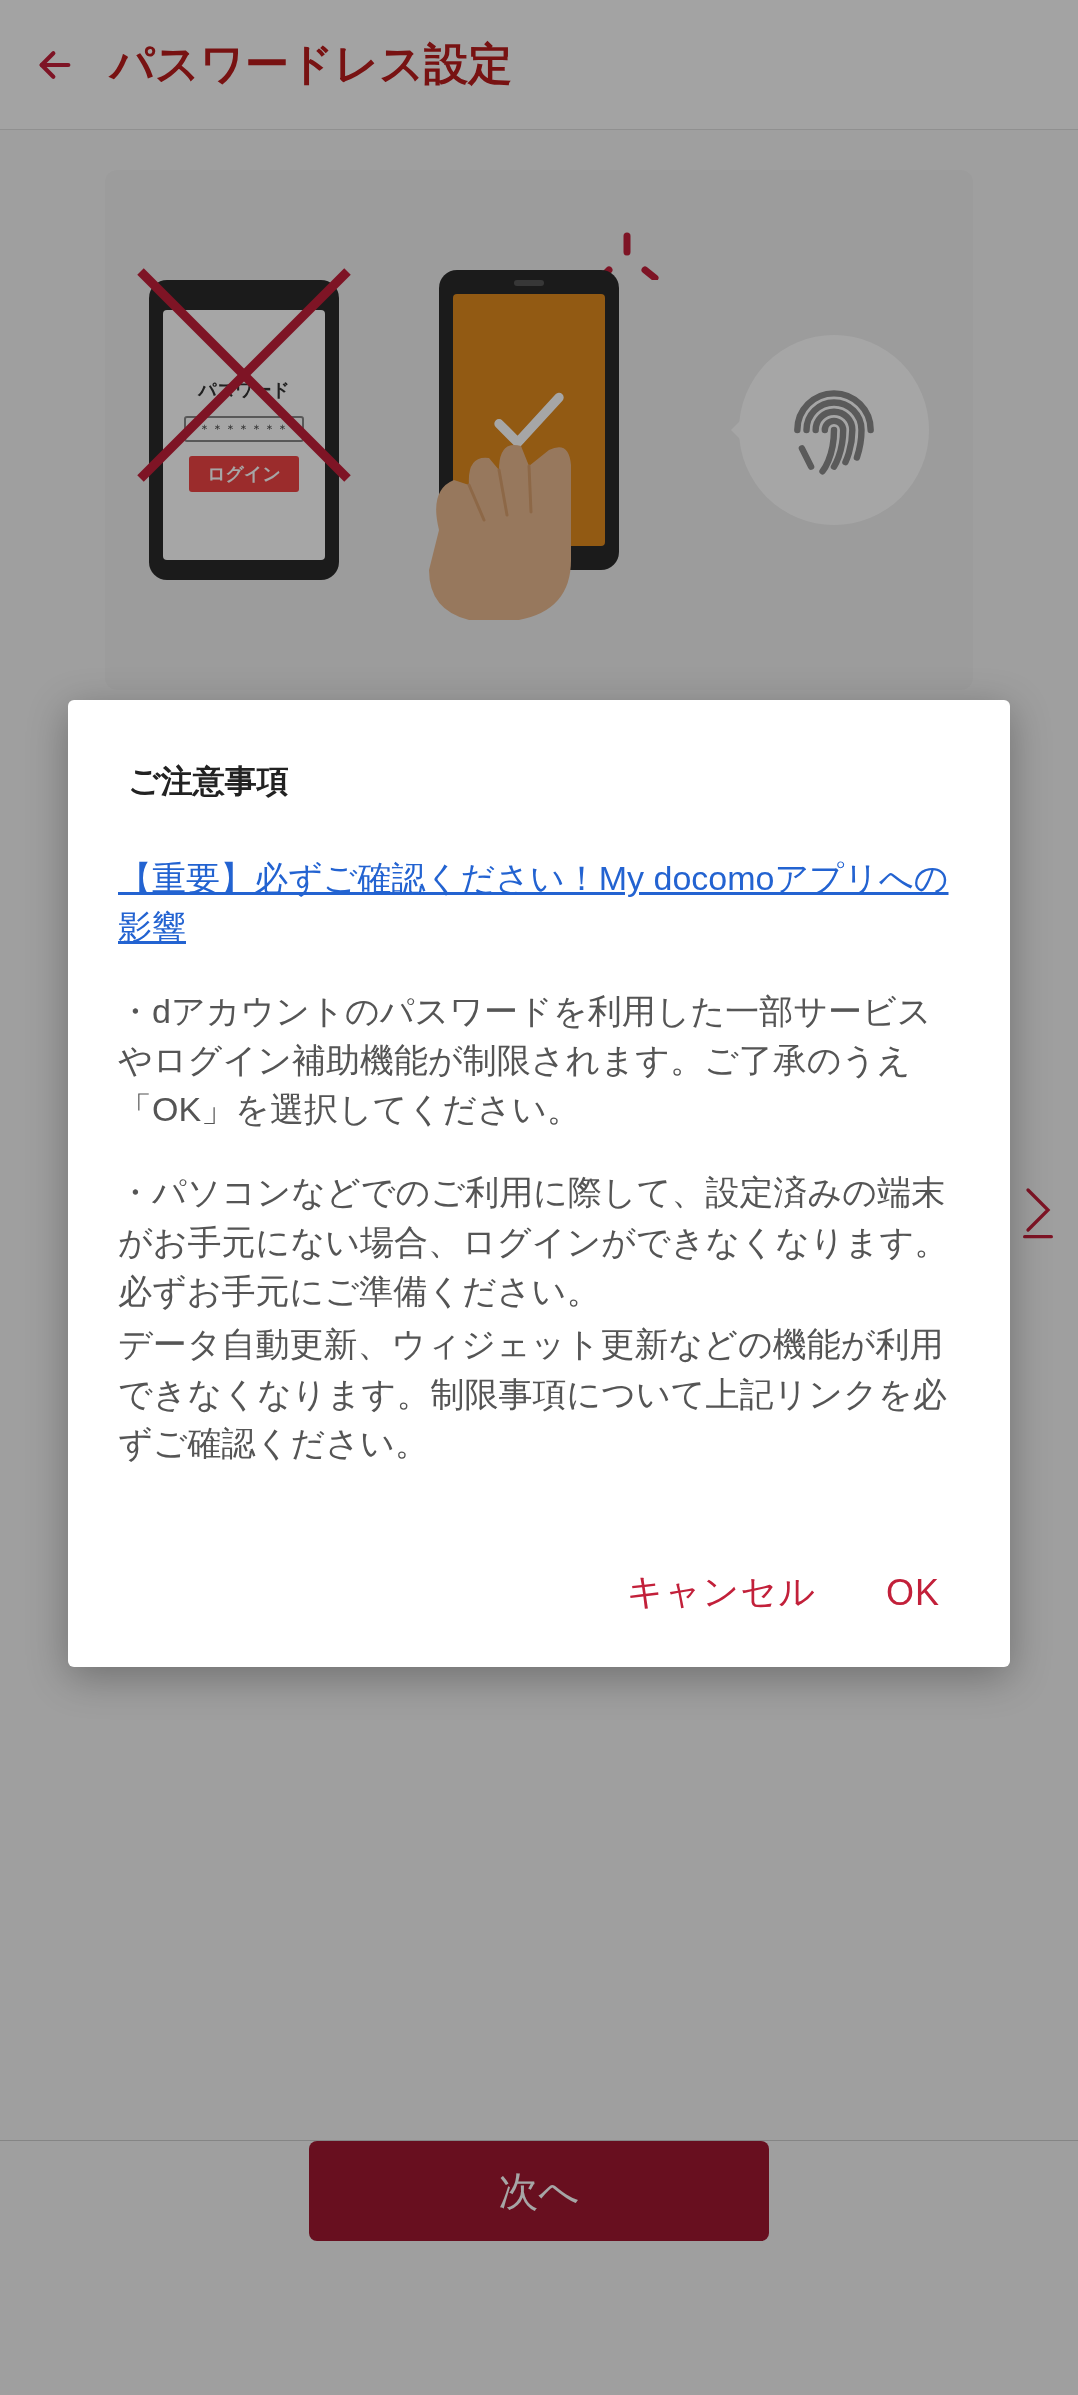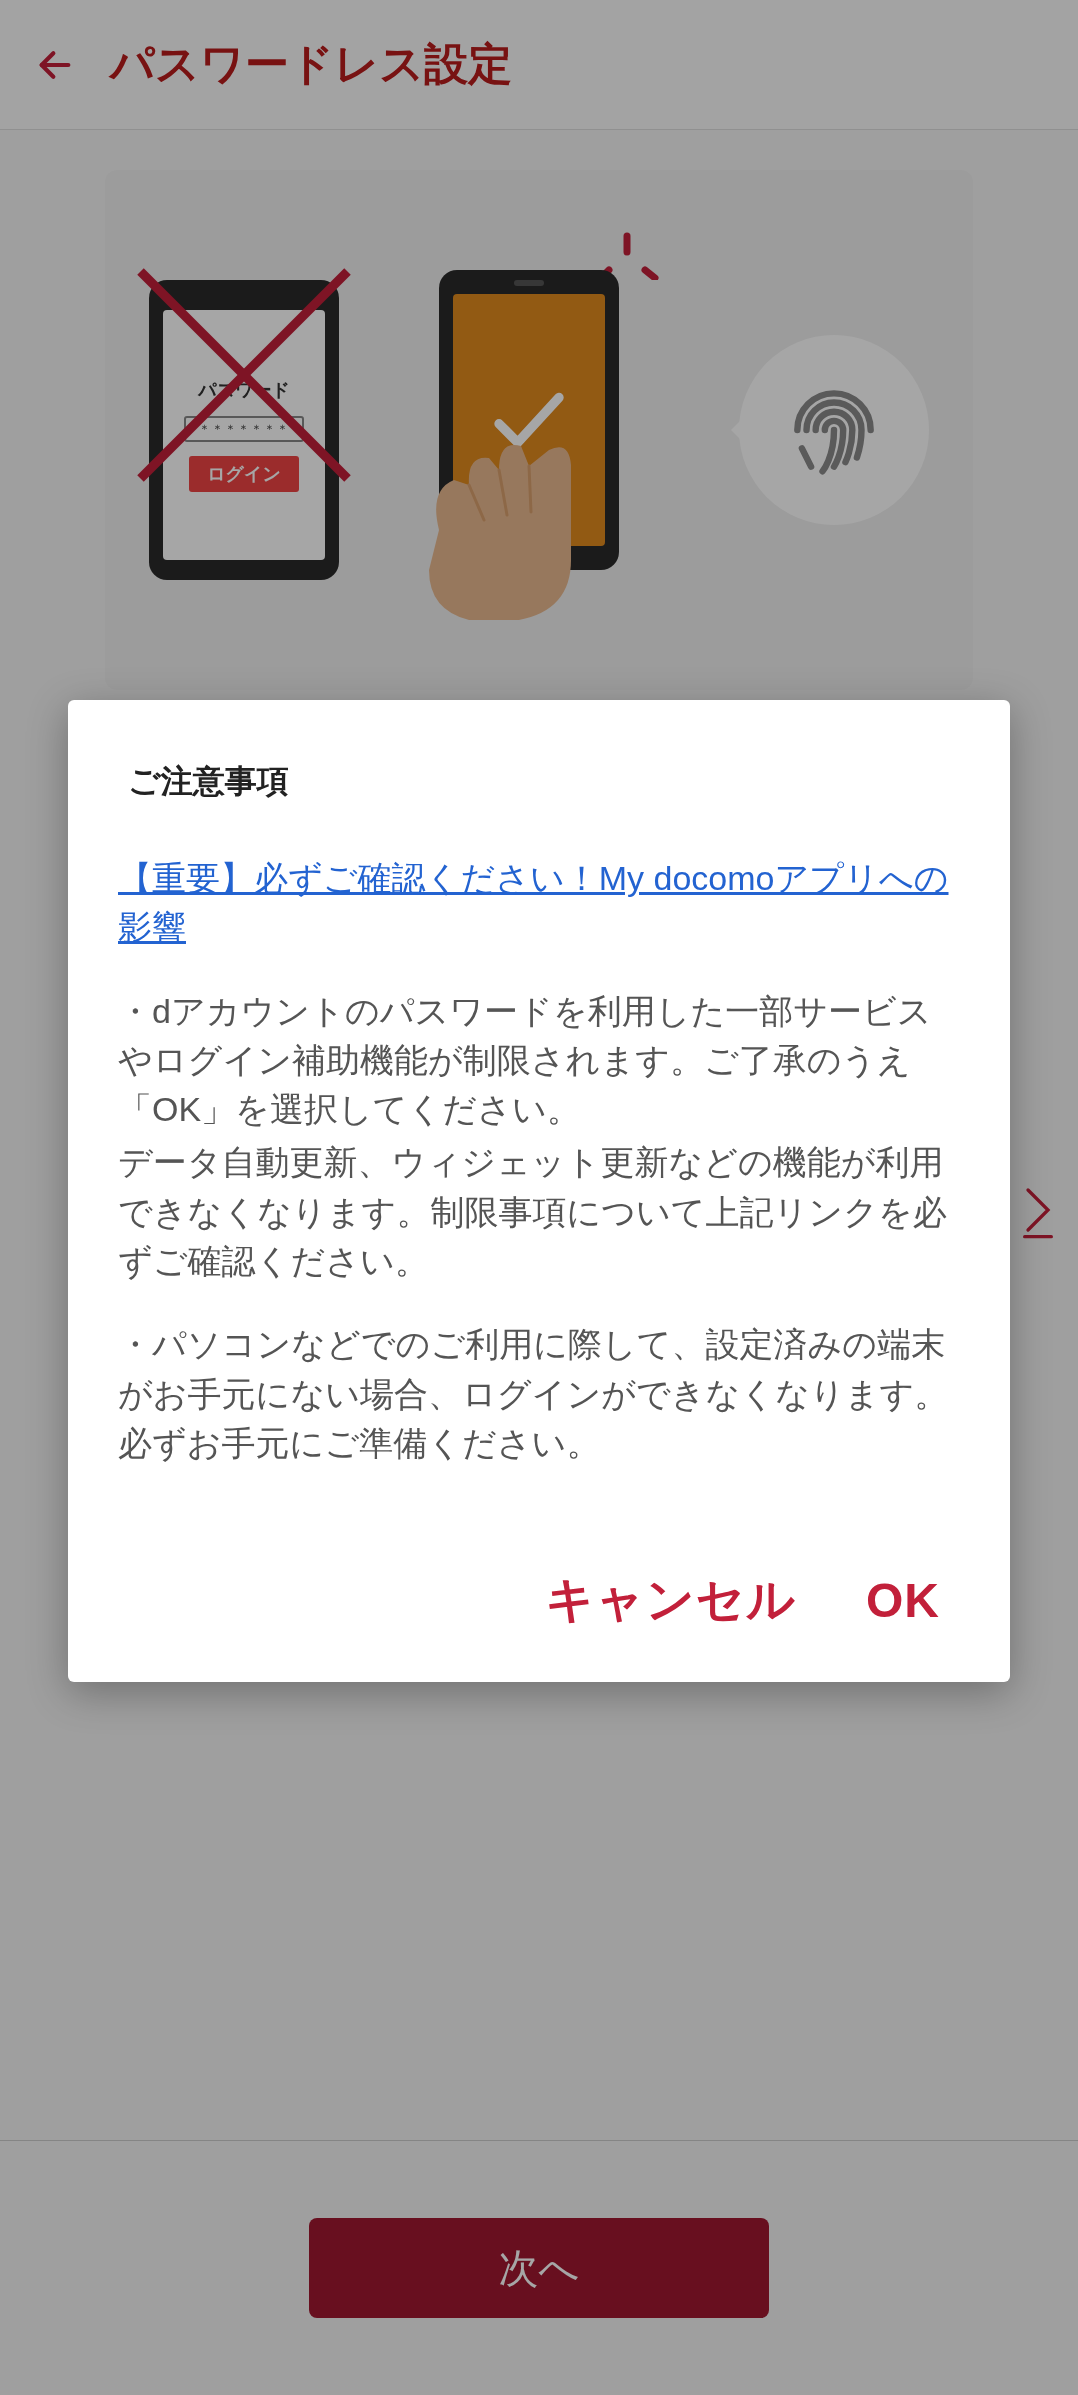--- a/index.html
+++ b/index.html
@@ -100,21 +100,21 @@
     position: absolute; right: 20px; top: 1180px;
     color: #c2203a; font-size: 46px; font-weight: 300;
   }
 
   
   .bottom-bar {
     position: absolute; left: 0; right: 0; bottom: 0;
     height: 255px;
     border-top: 1px solid #ccc;
     background: #f5f5f5;
-    display: flex; align-items: center; justify-content: center;
+    display: flex; align-items: flex-start; justify-content: center;
   }
   .next-btn {
     width: 460px; height: 100px;
     background: #a01830;
     color: #fff; font-size: 40px; font-weight: 500;
     border: none; border-radius: 8px;
     display: flex; align-items: center; justify-content: center;
   }
 
   
@@ -144,21 +144,21 @@
   .dialog-body p:last-child { margin-bottom: 0; }
   .dialog-body a {
     color: #2363d1; text-decoration: underline;
   }
   .dialog-actions {
     display: flex; justify-content: flex-end; gap: 70px;
     margin-top: 100px; padding-right: 20px;
   }
   .dlg-btn {
     background: none; border: none;
-    color: #c2203a; font-size: 48px; font-weight: 700;
+    color: #c2203a; font-size: 36px; font-weight: 400;
     letter-spacing: 1px;
     cursor: pointer;
   }
 </style>
 </head>
 <body>
 
 <div class="header">
   <div class="back-arrow">
     <svg width="40" height="40" viewBox="0 0 24 24" fill="none" stroke="#c2203a" stroke-width="2.5" stroke-linecap="round" stroke-linejoin="round">
@@ -229,21 +229,21 @@
 </div>
 
 <div class="overlay">
   <div class="dialog">
     <div class="dialog-title">ご注意事項</div>
     <div class="dialog-body">
       <p>
         <a href="#">【重要】必ずご確認ください！My docomoアプリへの影響</a>
       </p>
       <p>・dアカウントのパスワードを利用した一部サービスやログイン補助機能が制限されます。ご了承のうえ「OK」を選択してください。</p>
+      <p>・パソコンなどでのご利用に際して、設定済みの端末がお手元にない場合、ログインができなくなります。必ずお手元にご準備ください。</p>
       <p style="margin-top:-30px;">データ自動更新、ウィジェット更新などの機能が利用できなくなります。制限事項について上記リンクを必ずご確認ください。</p>
-      <p>・パソコンなどでのご利用に際して、設定済みの端末がお手元にない場合、ログインができなくなります。必ずお手元にご準備ください。</p>
     </div>
     <div class="dialog-actions">
       <button class="dlg-btn">キャンセル</button>
       <button class="dlg-btn">OK</button>
     </div>
   </div>
 </div>
 
 </body></html>

